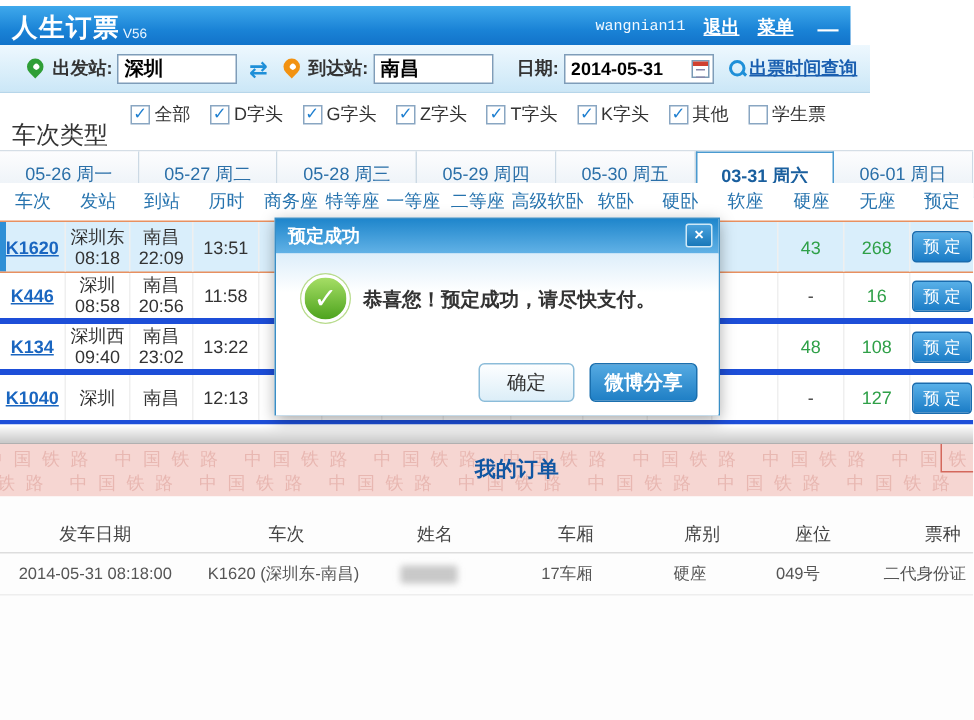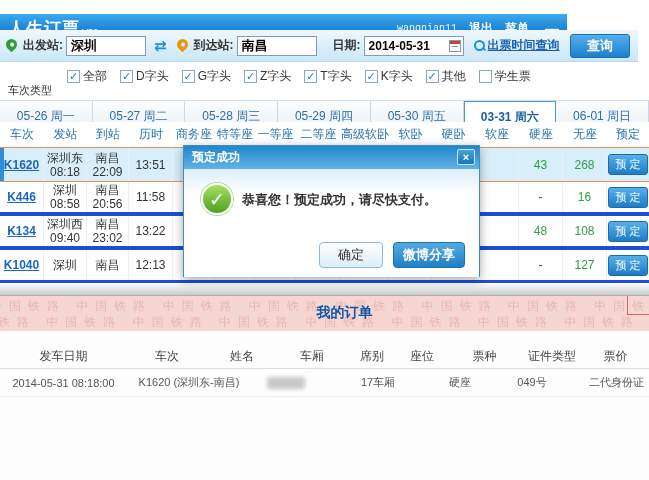--- a/index.html
+++ b/index.html
@@ -1,34 +1,34 @@
 <!DOCTYPE html>
 <html><head>
 <meta charset="utf-8">
 <style>
   * { margin:0; padding:0; box-sizing:border-box; }
   html,body { width:649px; height:480px; }
   body { font-family:"Liberation Sans","DejaVu Sans",sans-serif; background:#fff; }
   .app { position:relative; width:649px; height:480px; overflow:hidden; background:#fff; }
 
   
-  .titlebar { position:absolute; top:14px; left:0; width:567px; height:30px;
+  .titlebar { position:absolute; top:4px; left:0; width:567px; height:30px;
     background:linear-gradient(180deg,#3fa9ec 0%,#1a83d6 55%,#0f6ec6 100%);
     border-bottom:1px solid #0a62b0; display:flex; align-items:center; padding:0 8px; }
   .app-title { color:#fff; font-size:17px; font-weight:bold; letter-spacing:1px; }
   .app-ver { color:#eaf6ff; font-size:9px; margin-left:2px; margin-top:6px; }
   .titlebar-right { margin-left:auto; display:flex; align-items:center; gap:12px; }
   .username { color:#f2f9ff; font-size:10px; font-family:"Liberation Mono","DejaVu Sans Mono",monospace; }
   .tb-link { color:#fff; font-size:12px; font-weight:bold; text-decoration:underline; cursor:pointer; }
   .min-btn { color:#fff; font-size:14px; font-weight:bold; cursor:pointer; line-height:10px; margin-left:4px; }
 
   
-  .searchbar { position:absolute; top:30px; left:0; width:638px; height:32px;
+  .searchbar { position:absolute; top:30px; left:0; width:580px; height:32px;
     background:linear-gradient(180deg,#eef8fe,#cbe7f7); border-bottom:1px solid #b6d6ea;
-    display:flex; align-items:center; padding:0 4px; }
+    display:flex; align-items:center; padding:0 16px; }
   .pin { width:11px; height:11px; border-radius:50% 50% 50% 0; transform:rotate(-45deg);
     position:relative; margin:0 6px 3px 2px; flex:none; }
   .pin::after { content:""; position:absolute; left:3.5px; top:3.5px; width:4px; height:4px;
     border-radius:50%; background:#fff; }
   .pin.green { background:#2f9e36; }
   .pin.orange { background:#f29211; }
   .fld-label { font-size:12px; font-weight:bold; color:#333; margin-right:3px; white-space:nowrap; }
   .txt-input { width:80px; height:20px; border:1px solid #7f9db9; font-size:13px; font-weight:bold;
     color:#000; padding:0 4px; background:#fff; font-family:inherit; }
   .swap-icon { color:#1e8fd8; font-size:15px; font-weight:bold; margin:0 8px; cursor:pointer; }
@@ -46,21 +46,21 @@
   .mag-icon::after { content:""; position:absolute; left:8px; top:8px; width:4px; height:2px;
     background:#1e8fd8; transform:rotate(45deg); }
   .time-link { font-size:12px; font-weight:bold; color:#1a5fb0; text-decoration:underline; cursor:pointer; white-space:nowrap; }
   .query-btn { position:absolute; right:8px; top:4px; width:60px; height:24px;
     background:linear-gradient(180deg,#55aee8,#1d7fd0); border:1px solid #1a6fb5; border-radius:3px;
     color:#fff; font-size:13px; font-weight:bold; cursor:pointer; font-family:inherit; }
 
   
   .filterbar { position:absolute; top:62px; left:0; width:649px; height:28px; background:#fff;
     display:flex; align-items:center; padding:0 8px; gap:13px; }
-  .filter-label { font-size:11px; color:#333; margin-right:2px;margin-top:28px; }
+  .filter-label { font-size:16px; color:#333; margin-right:2px;margin-top:28px; }
   .chk { display:flex; align-items:center; gap:3px; cursor:pointer; }
   .chk .box { width:13px; height:13px; border:1px solid #89a6c2; background:#fff; font-size:11px;
     line-height:11px; text-align:center; color:#1e7fd0; font-weight:bold; }
   .chk .lbl { font-size:12px; color:#333; }
 
   
   .tabs { position:absolute; top:100px; left:0; width:649px; height:32px; display:flex;
     border-top:1px solid #d5dee6; border-bottom:1px solid #7fb0d8; background:#fff; }
   .tab { width:92.71px; flex:none; display:flex; align-items:center; justify-content:center;
     font-size:12px; color:#2a6fa8; background:linear-gradient(180deg,#fdfdfe,#e9f0f6);
@@ -94,21 +94,21 @@
     color:#dfa39c; opacity:.6; }
   .wm1 { top:2px; } .wm2 { top:18px; left:-40px; }
   .orders-title { position:absolute; top:8px; left:0; width:100%; text-align:center;
     font-size:14px; font-weight:bold; color:#1156a2;margin-left:20px; }
   .red-box { position:absolute; right:-8px; top:-2px; width:30px; height:21px;
     border:1px solid #d4685c; }
 
   
   .orders { position:absolute; top:331px; left:0; width:649px; height:149px; background:#fdfdfd; }
   .ogrid { display:grid; grid-template-columns:127px 80px 70px 70px 50px 50px 75px 60px 67px; }
-  .ohead { margin-top:13px; height:25px; border-bottom:1px solid #ddd; }
+  .ohead { margin-top:13px; height:25px; border-bottom:1px solid #ddd;gap:24px; }
   .ohead .hc { display:flex; align-items:center; justify-content:center; font-size:12px; color:#444; white-space:nowrap; }
   .orow { height:28px; border-bottom:1px solid #eee;gap:22px; }
   .orow .c { display:flex; align-items:center; justify-content:center; font-size:11px; color:#555; white-space:nowrap; overflow:visible; }
   .blue-val { color:#2a7cc3; }
   .name-blur { width:38px; height:12px; background:#c8c8c8; border-radius:2px; filter:blur(2px); }
 
   
   .modal { position:absolute; left:183px; top:145px; width:297px; height:132px;
     border:1px solid #3a8ec5; box-shadow:0 3px 10px rgba(0,0,0,.35); background:#fff; z-index:10; }
   .modal-title { height:23px; background:linear-gradient(180deg,#1f86cc,#62b2e6);
@@ -153,21 +153,20 @@
     <span class="pin orange"></span>
     <span class="fld-label">到达站:</span>
     <input class="txt-input" style="margin-right: 16px;" value="南昌">
     <span class="fld-label">日期:</span>
     <span class="date-wrap">
       <input class="date-input" value="2014-05-31" style="">
       <span class="cal-icon"></span>
     </span>
     <span class="mag-icon"></span>
     <a class="time-link">出票时间查询</a>
-    <button class="query-btn">查询</button>
   </div>
 
   <div class="filterbar">
     <span class="filter-label">车次类型</span>
     <span class="chk">
         <span class="box">✓</span>
         <span class="lbl">全部</span>
       </span>
     <span class="chk">
         <span class="box">✓</span>

